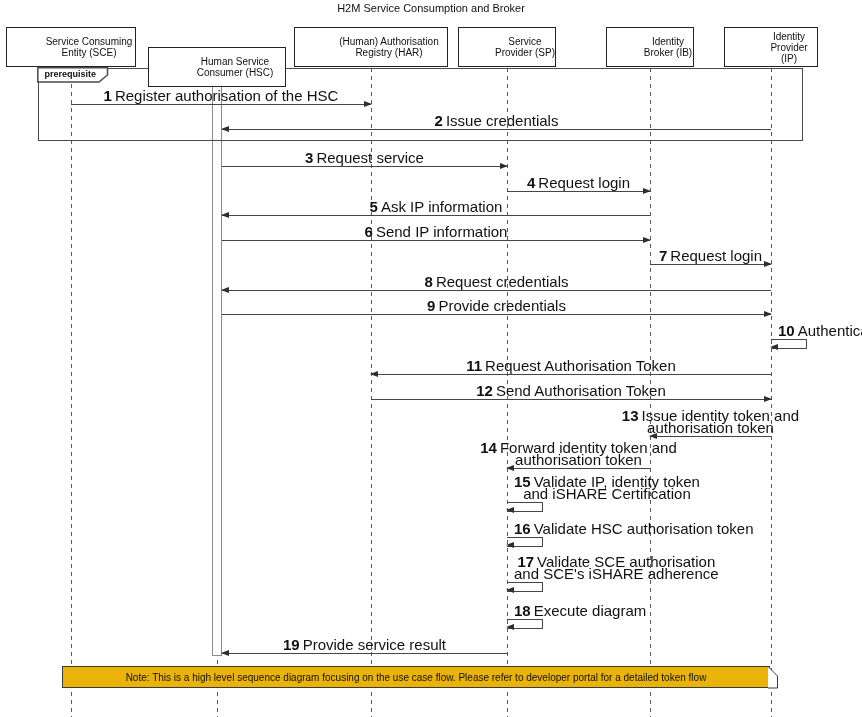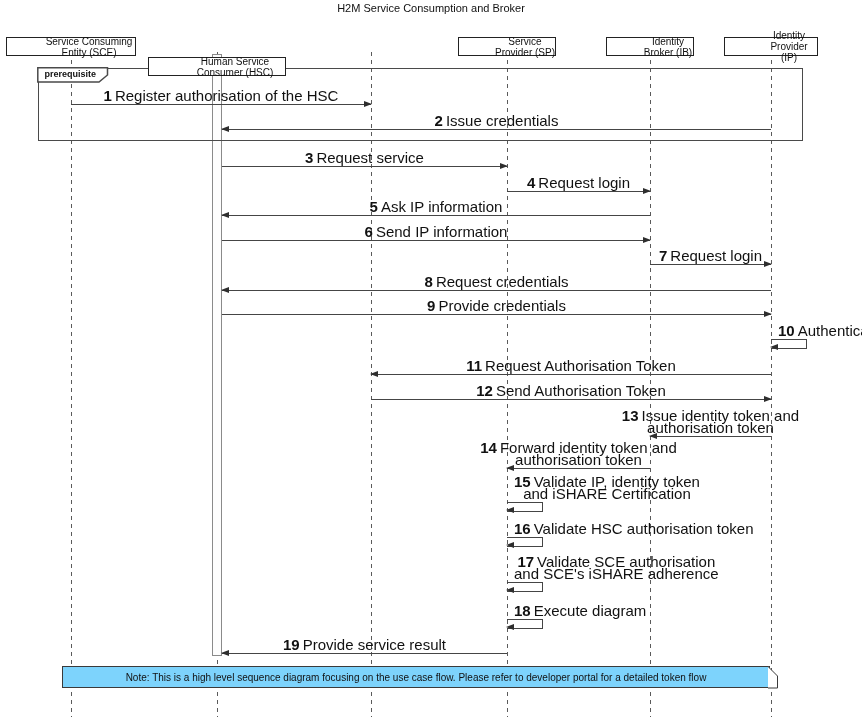--- a/index.html
+++ b/index.html
@@ -10,21 +10,21 @@
   }
   .title {
     position:absolute; top:2px; left:0; width:100%;
     text-align:center; font-size:11px; color:#111;
   }
   .life {
     position:absolute; top:52px; height:665px; width:1px;
     background:repeating-linear-gradient(to bottom,#5a5a5a 0 4px,transparent 4px 8px);
   }
   .actor {
-    position:absolute; top:37px; height:19px; border:1.5px solid #222; background:#fff;
+    position:absolute; top:27px; height:40px; border:1.5px solid #222; background:#fff;
     display:flex; align-items:center; justify-content:center;
     font-size:10px; text-align:center; z-index:6;padding-left:36px;
   }
   .activation {
     position:absolute; left:212px; top:54px; width:10px; height:602px;
     background:#fdfdfd; border:1px solid #8a8a8a; z-index:2;
   }
   .frame {
     position:absolute; left:38px; top:68px; width:765px; height:73px;
     border:1.6px solid #4a4a4a; z-index:3;padding-left:28px;
@@ -53,21 +53,21 @@
   .self { position:absolute; z-index:4; }
   .self .loop {
     position:absolute; left:0; top:0; width:36px; height:10px;
     border:1.3px solid #454545; border-left:none;
   }
   .self .lbl { left:7px; transform:none; text-align:center; }
   .self .arr { position:absolute; left:-1px; top:5.3px; width:0; height:0;
     border-right:8px solid #2e2e2e; border-top:3.5px solid transparent; border-bottom:3.5px solid transparent; }
   .note {
     position:absolute; left:62px; top:666px; width:708px; height:22px;
-    border:1px solid #3a3a3a; background:#7dd3fc; z-index:5;
+    border:1px solid #3a3a3a; background:#eab308; z-index:5;
     display:flex; align-items:center; justify-content:center; font-size:10px;
   }
   .note svg { position:absolute; right:-10px; top:-1px; }
 </style>
 </head>
 <body>
 
 <div class="canvas">
 
   <div class="title">H2M Service Consumption and Broker</div>
@@ -80,20 +80,23 @@
   <div class="life" style="left:771px;"></div>
 
   <div class="activation"></div>
 
   <div class="actor" style="left:6px;width:130px;">
       <span>Service Consuming Entity (SCE)</span>
     </div>
   <div class="actor" style="left:148px;width:138px;margin-top:20px;">
       <span>Human Service Consumer (HSC)</span>
     </div>
+  <div class="actor" style="left:294px;width:154px;">
+      <span>(Human) Authorisation Registry (HAR)</span>
+    </div>
   <div class="actor" style="left:458px;width:98px;">
       <span>Service Provider (SP)</span>
     </div>
   <div class="actor" style="left:606px;width:88px;">
       <span>Identity Broker (IB)</span>
     </div>
   <div class="actor" style="left:724px;width:94px;">
       <span>Identity Provider (IP)</span>
     </div>
 

